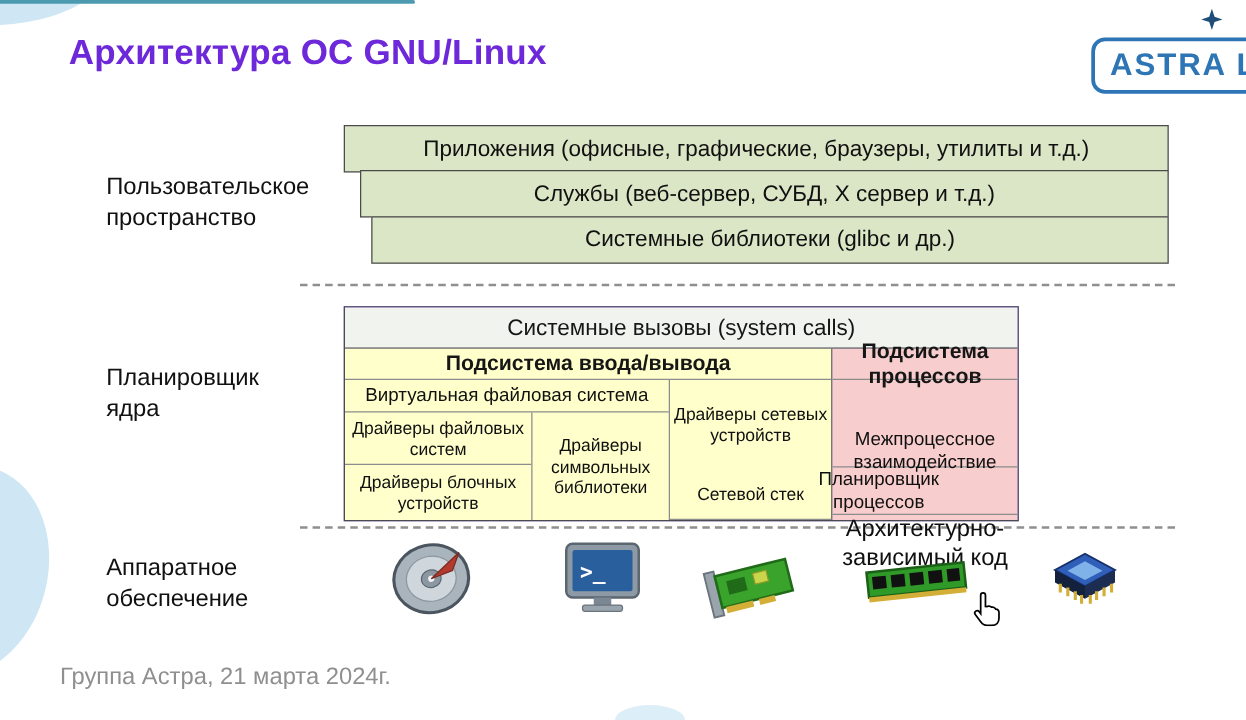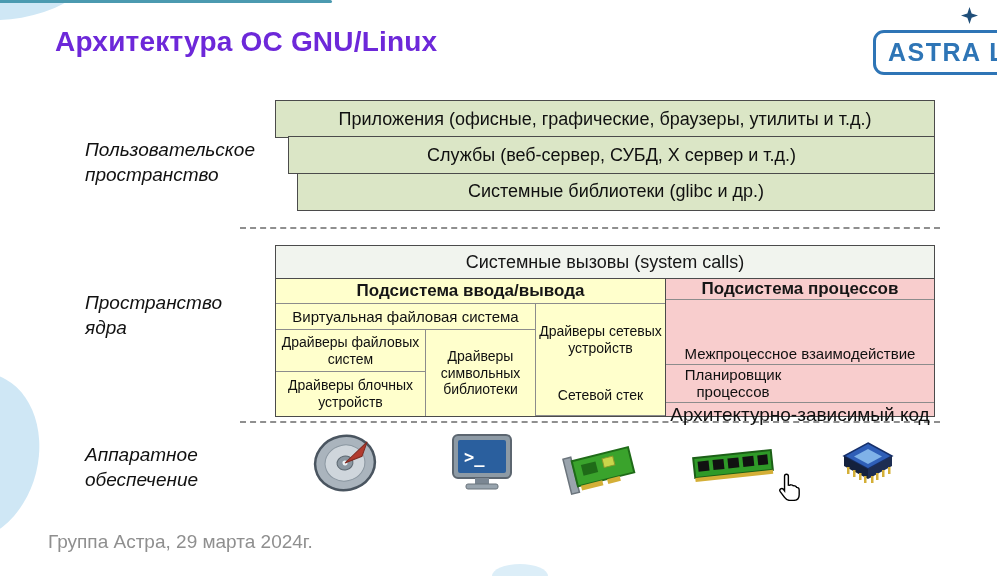--- a/index.html
+++ b/index.html
@@ -20,39 +20,39 @@
     color:#6d28d9; letter-spacing:.2px; z-index:2; }
 
   
   .logo-box { position:absolute; left:873px; top:30px; width:190px; height:45px;
     border:3px solid #2e75b6; border-radius:11px; background:#fff; display:flex;
     align-items:center; padding-left:12px; z-index:2; }
   .logo-text { font-size:25px; font-weight:bold; color:#2e75b6; letter-spacing:1.5px; white-space:nowrap; }
   .logo-star { position:absolute; left:961px; top:7px; z-index:3; width:17px; height:17px; }
 
   
-  .side-label { position:absolute; left:85px; font-size:19px; line-height:1.32; color:#111; z-index:2;font-style:italic; }
+  .side-label { position:absolute; left:85px; font-size:19px; line-height:1.32; color:#111; z-index:2; }
   .side-user { top:137px; width:205px; }
   .side-kernel { top:290px; width:150px; }
   .side-hw { top:442px; width:145px; }
 
   
   .ustack { position:absolute; left:275px; top:100px; width:660px; z-index:2; }
   .urow { height:38px; border:1.6px solid #4b4b4b; background:#dbe6c6;
     display:flex; align-items:center; justify-content:center; font-size:18px; color:#101010; }
   .urow2 { margin-left:13px; margin-top:-1.6px; }
   .urow3 { margin-left:22px; margin-top:-1.6px; }
 
   .dash { position:absolute; left:240px; width:700px; height:0;
     border-top:2px dashed #8f8f8f; z-index:1; }
   .dash1 { top:227px; }
   .dash2 { top:421px; }
 
   
-  .kernel { position:absolute; left:275px; top:245px; width:660px; z-index:2;
+  .kernel { position:absolute; left:275px; top:245px; width:540px; z-index:2;
     border:1.6px solid #4b4b4b; background:#8b5cf6; }
   .syscalls { height:33px; background:#f1f4ee; border-bottom:1.6px solid #4b4b4b;
     display:flex; align-items:center; justify-content:center; font-size:18px; }
   .kbody { display:flex; height:137px; }
   .io { width:390px; background:#ffffcc; border-right:1.6px solid #4b4b4b;
     display:flex; flex-direction:column; }
   .proc { flex:1; background:#f8cdcd; display:flex; flex-direction:column; }
   .khead { height:25px; display:flex; align-items:center; justify-content:center;
     font-weight:bold; font-size:17px; border-bottom:1px solid #8c8c8c;text-align:center; }
   .cell { display:flex; align-items:center; justify-content:center; text-align:center;
@@ -98,21 +98,21 @@
 <div class="logo-box">
   <span class="logo-text">ASTRA LIN</span>
 </div>
 <span class="logo-star">
   <svg width="17" height="17" viewBox="0 0 16 16">
       <polygon points="8,0 10,6 16,8 10,10 8,16 6,10 0,8 6,6" fill="#1f4e79"></polygon>
     </svg>
 </span>
 
 <div class="side-label side-user">Пользовательское пространство</div>
-<div class="side-label side-kernel">Пространство ядра</div>
+<div class="side-label side-kernel">Планировщик ядра</div>
 <div class="side-label side-hw">Аппаратное обеспечение</div>
 
 <div class="ustack">
   <div class="urow">Приложения (офисные, графические, браузеры, утилиты и т.д.)</div>
   <div class="urow urow2">Службы (веб-сервер, СУБД, X сервер и т.д.)</div>
   <div class="urow urow3">Системные библиотеки (glibc и др.)</div>
 </div>
 
 <div class="dash dash1"></div>
 
@@ -214,13 +214,13 @@
     </g>
   </svg>
 </div>
 
 <div class="cursor">
   <svg width="22" height="28" viewBox="0 0 17 22">
     <path d="M6.5 1 C7.3 1 8 1.7 8 2.5 L8 9.5 L9 9.6 C9 9.6 9.6 9.2 10.4 9.3 C11 9.35 11.6 9.8 11.8 10 C12.3 9.9 13 9.9 13.6 10.3 C14.1 10.6 14.4 11 14.5 11.3 C15.1 11.3 15.7 11.5 16.1 12 C16.5 12.5 16.5 13 16.5 13.7 L16.5 17 C16.5 19.5 15 21.5 12 21.5 L9 21.5 C7.2 21.5 6 20.6 5 19.2 L1.6 14.6 C1.1 13.9 1.2 13 1.9 12.5 C2.6 12 3.5 12.1 4.1 12.8 L5 14 L5 2.5 C5 1.7 5.7 1 6.5 1 Z" fill="#ffffff" stroke="#000000" stroke-width="1.1"></path>
   </svg>
 </div>
 
-<div class="footer">Группа Астра, 29 марта 2024г.</div>
+<div class="footer">Группа Астра, 21 марта 2024г.</div>
 
 </body></html>

